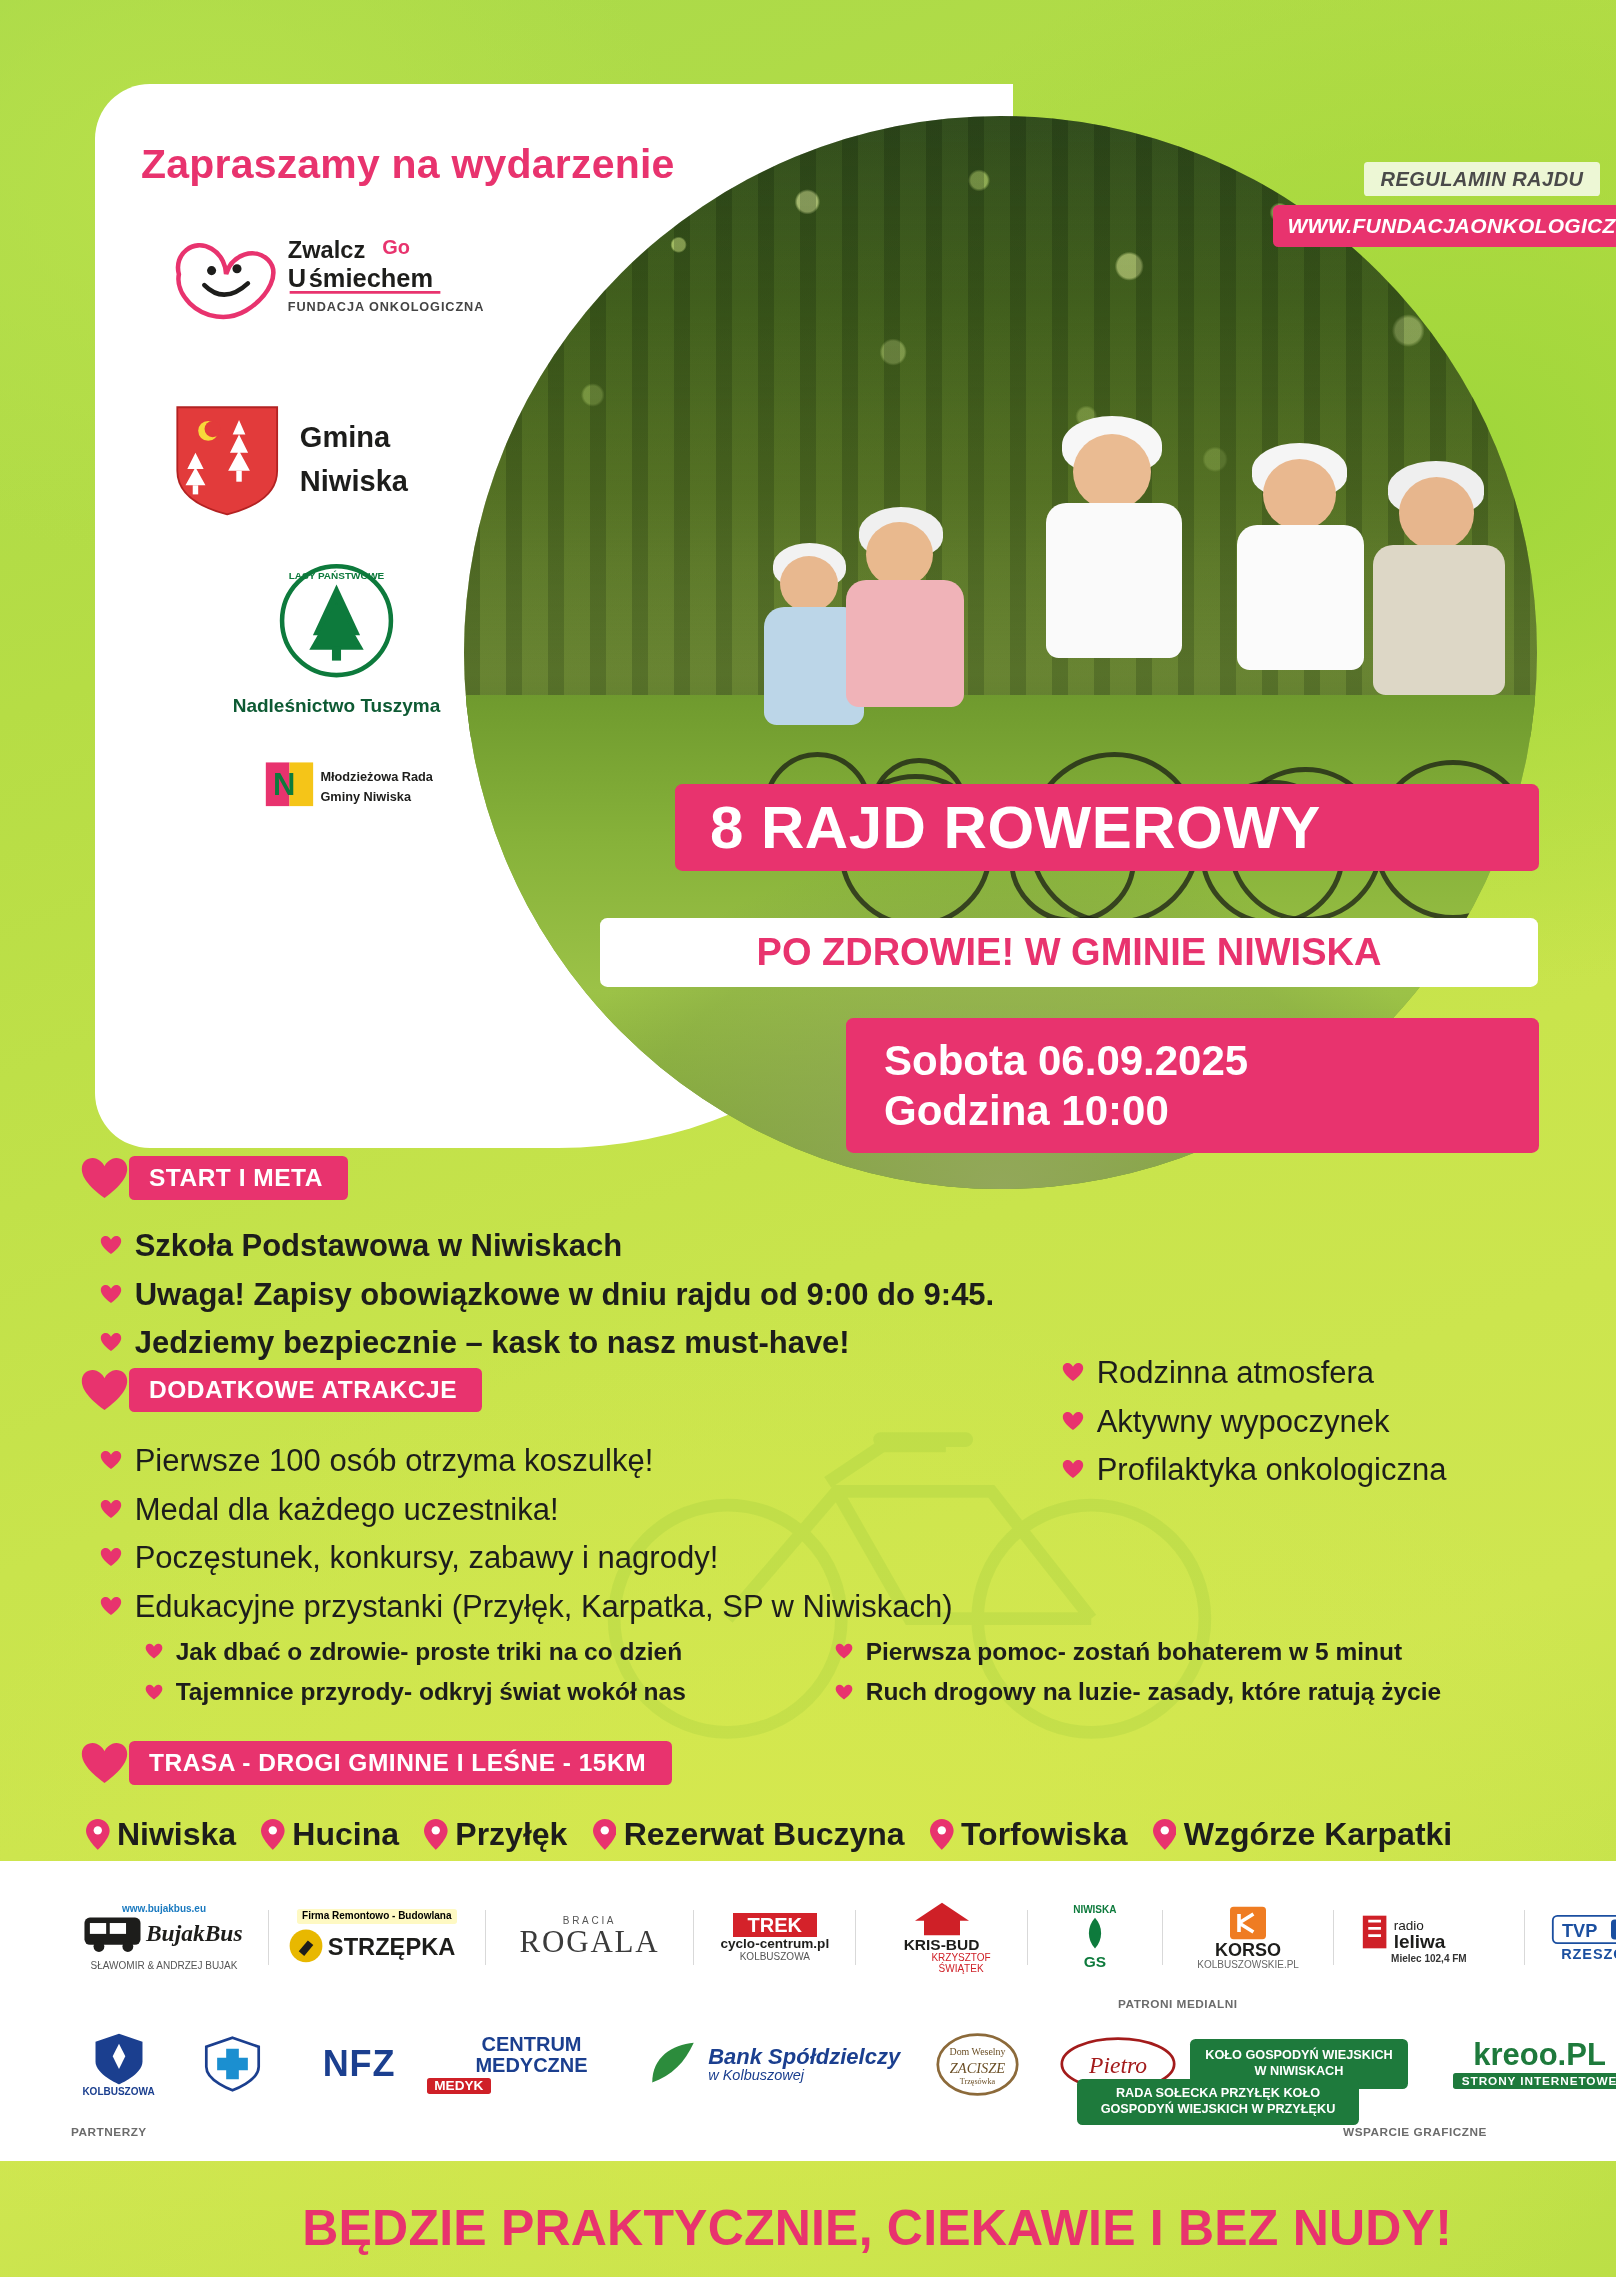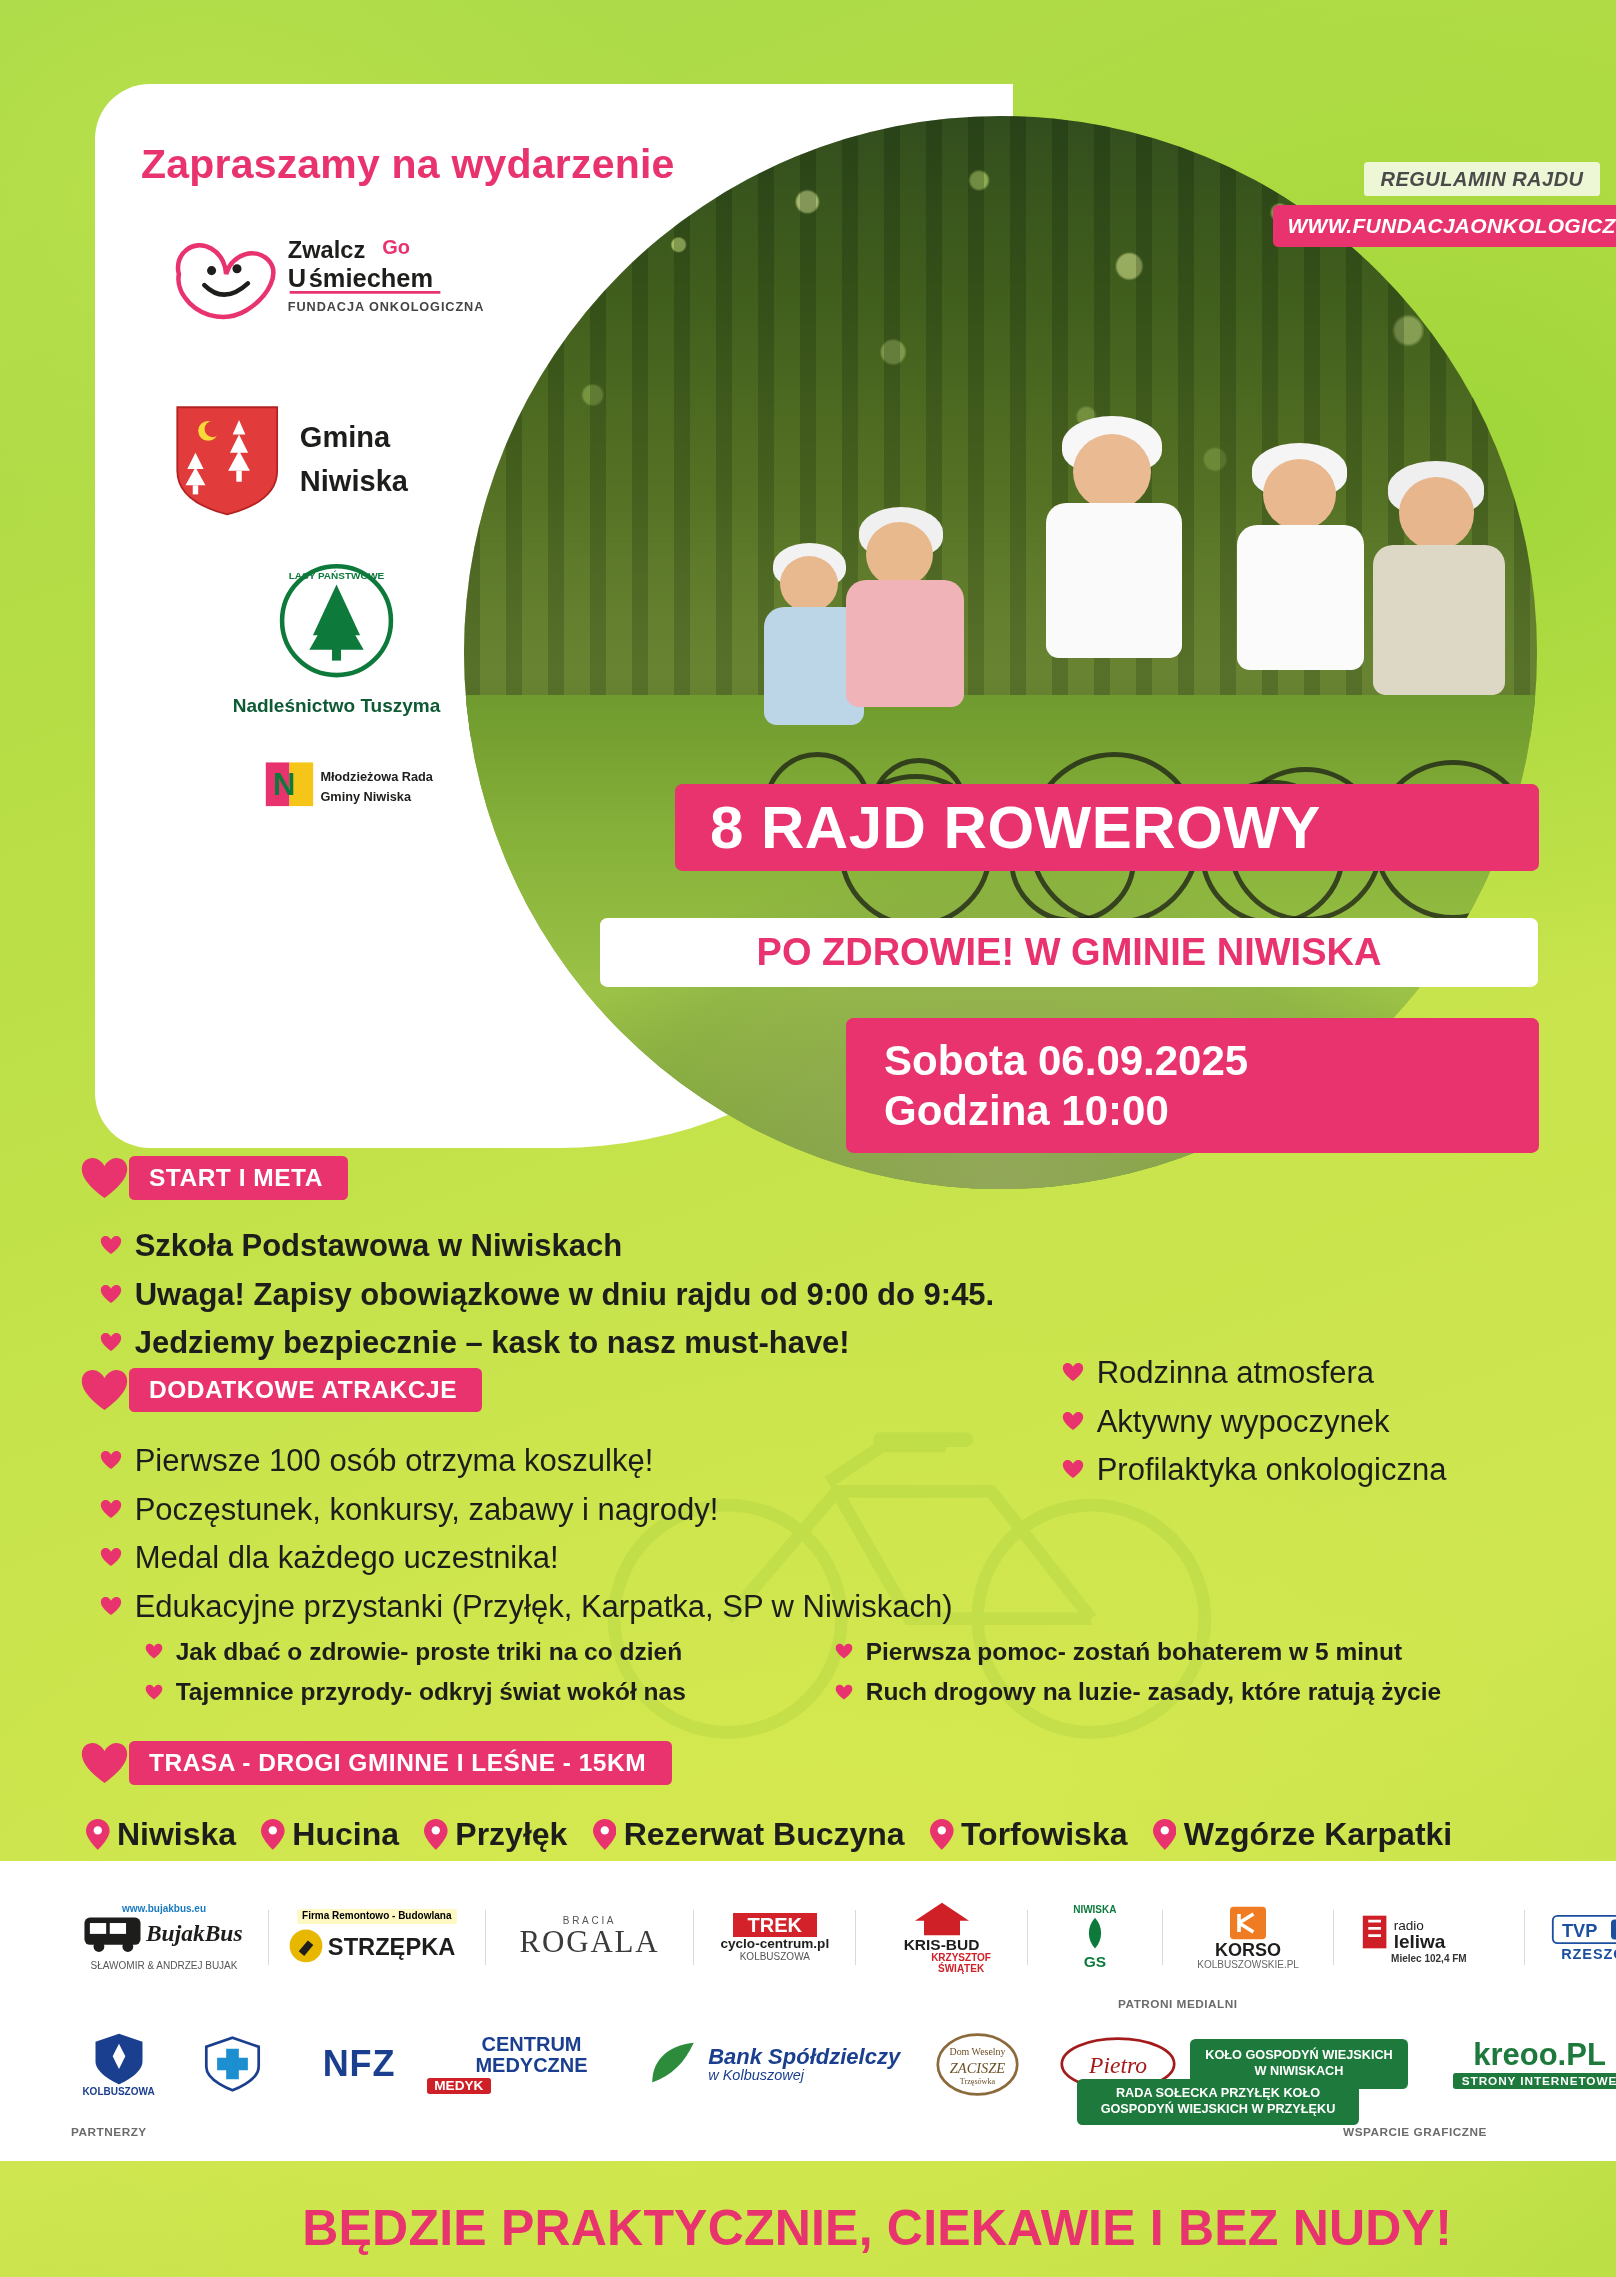--- a/index.html
+++ b/index.html
@@ -352,29 +352,29 @@
         </svg>
       </span>
     <span class="txt">Pierwsze 100 osób otrzyma koszulkę!</span>
   </div>
   <div class="bullet reg">
     <span class="heart">
         <svg width="22" height="20" viewBox="0 0 54 48" style="margin-top:9px">
           <path d="M27 46 C8 32 2 22 2 14 C2 6 8 2 14 2 C20 2 25 7 27 11 C29 7 34 2 40 2 C46 2 52 6 52 14 C52 22 46 32 27 46 Z" fill="#e8336e"></path>
         </svg>
       </span>
+    <span class="txt">Medal dla każdego uczestnika!</span>
+  </div>
+  <div class="bullet reg">
+    <span class="heart">
+        <svg width="22" height="20" viewBox="0 0 54 48" style="margin-top:9px">
+          <path d="M27 46 C8 32 2 22 2 14 C2 6 8 2 14 2 C20 2 25 7 27 11 C29 7 34 2 40 2 C46 2 52 6 52 14 C52 22 46 32 27 46 Z" fill="#e8336e"></path>
+        </svg>
+      </span>
     <span class="txt">Poczęstunek, konkursy, zabawy i nagrody!</span>
-  </div>
-  <div class="bullet reg">
-    <span class="heart">
-        <svg width="22" height="20" viewBox="0 0 54 48" style="margin-top:9px">
-          <path d="M27 46 C8 32 2 22 2 14 C2 6 8 2 14 2 C20 2 25 7 27 11 C29 7 34 2 40 2 C46 2 52 6 52 14 C52 22 46 32 27 46 Z" fill="#e8336e"></path>
-        </svg>
-      </span>
-    <span class="txt">Medal dla każdego uczestnika!</span>
   </div>
   <div class="bullet reg">
     <span class="heart">
         <svg width="22" height="20" viewBox="0 0 54 48" style="margin-top:9px">
           <path d="M27 46 C8 32 2 22 2 14 C2 6 8 2 14 2 C20 2 25 7 27 11 C29 7 34 2 40 2 C46 2 52 6 52 14 C52 22 46 32 27 46 Z" fill="#e8336e"></path>
         </svg>
       </span>
     <span class="txt">Edukacyjne przystanki (Przyłęk, Karpatka, SP w Niwiskach)</span>
   </div>
 </div>
@@ -549,21 +549,21 @@
       <span style="font-size:13.6px;color:#1d1d1b;font-weight:700;margin-top:0;">cyclo-centrum.pl</span>
       <span class="tiny" style="color:#555;">KOLBUSZOWA</span>
     </div>
     <div class="sp-sep"></div>
 
     <div class="sp" style="width:145px; flex-direction:column;">
       <svg width="58" height="36" viewBox="0 0 64 40">
           <path d="M32 2 L62 22 L52 22 L52 38 L12 38 L12 22 L2 22 Z" fill="#cf2027"></path>
         </svg>
       <span style="font-size:15.5px;font-weight:800;color:#1d1d1b;">KRIS-BUD</span>
-      <span class="tiny" style="color:#cf2027;font-weight:700;margin-left:39px;">KRZYSZTOF ŚWIĄTEK</span>
+      <span class="tiny" style="color:#cf2027;font-weight:400;margin-left:39px;">KRZYSZTOF ŚWIĄTEK</span>
     </div>
     <div class="sp-sep"></div>
 
     <div class="sp" style="width:109px; flex-direction:column;">
       <span class="tiny" style="color:#0d7a3c;font-weight:700;">NIWISKA</span>
       <svg width="42" height="38" viewBox="0 0 46 42">
           <path d="M23 2 C14 12 14 26 23 36 C32 26 32 12 23 2 Z" fill="#0d7a3c"></path>
         </svg>
       <span style="font-size:15.5px;font-weight:800;color:#0d7a3c;">GS</span>
     </div>

